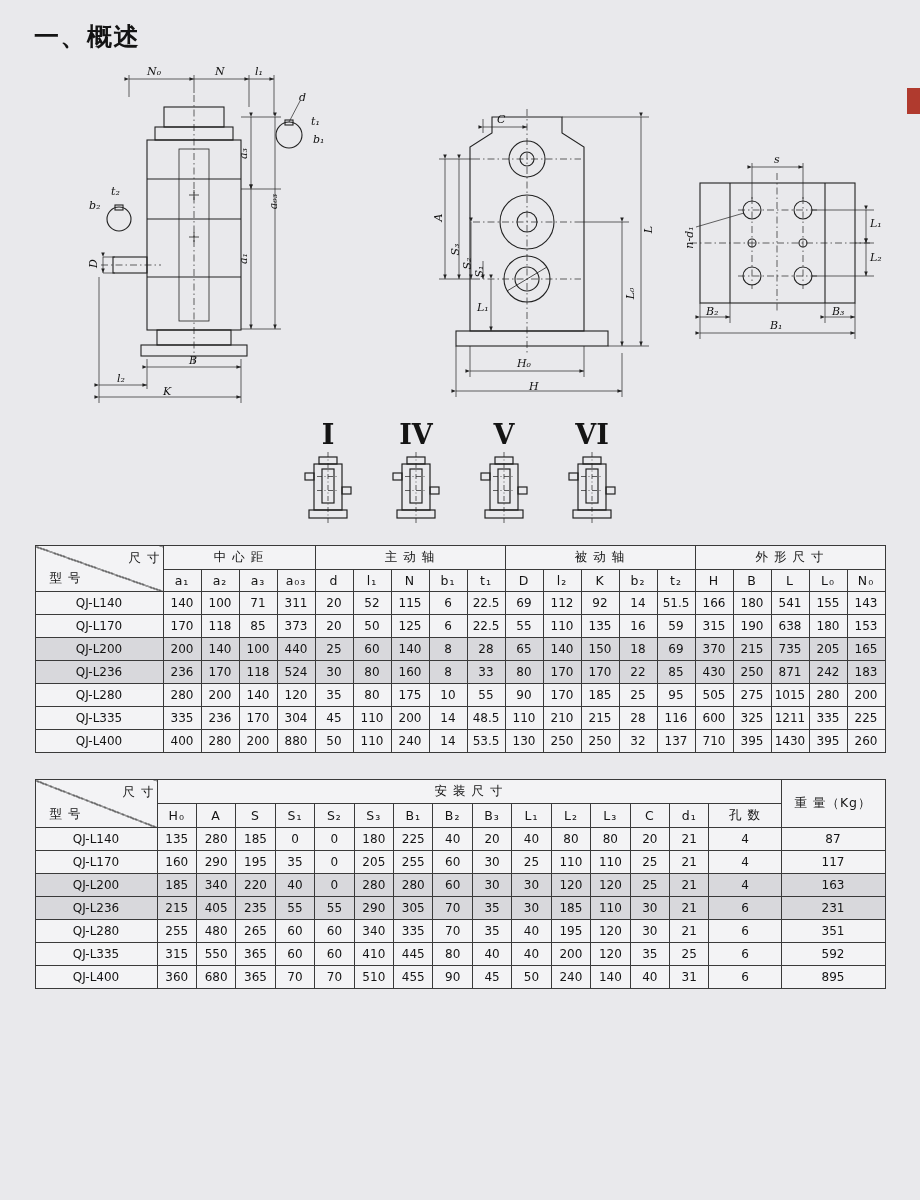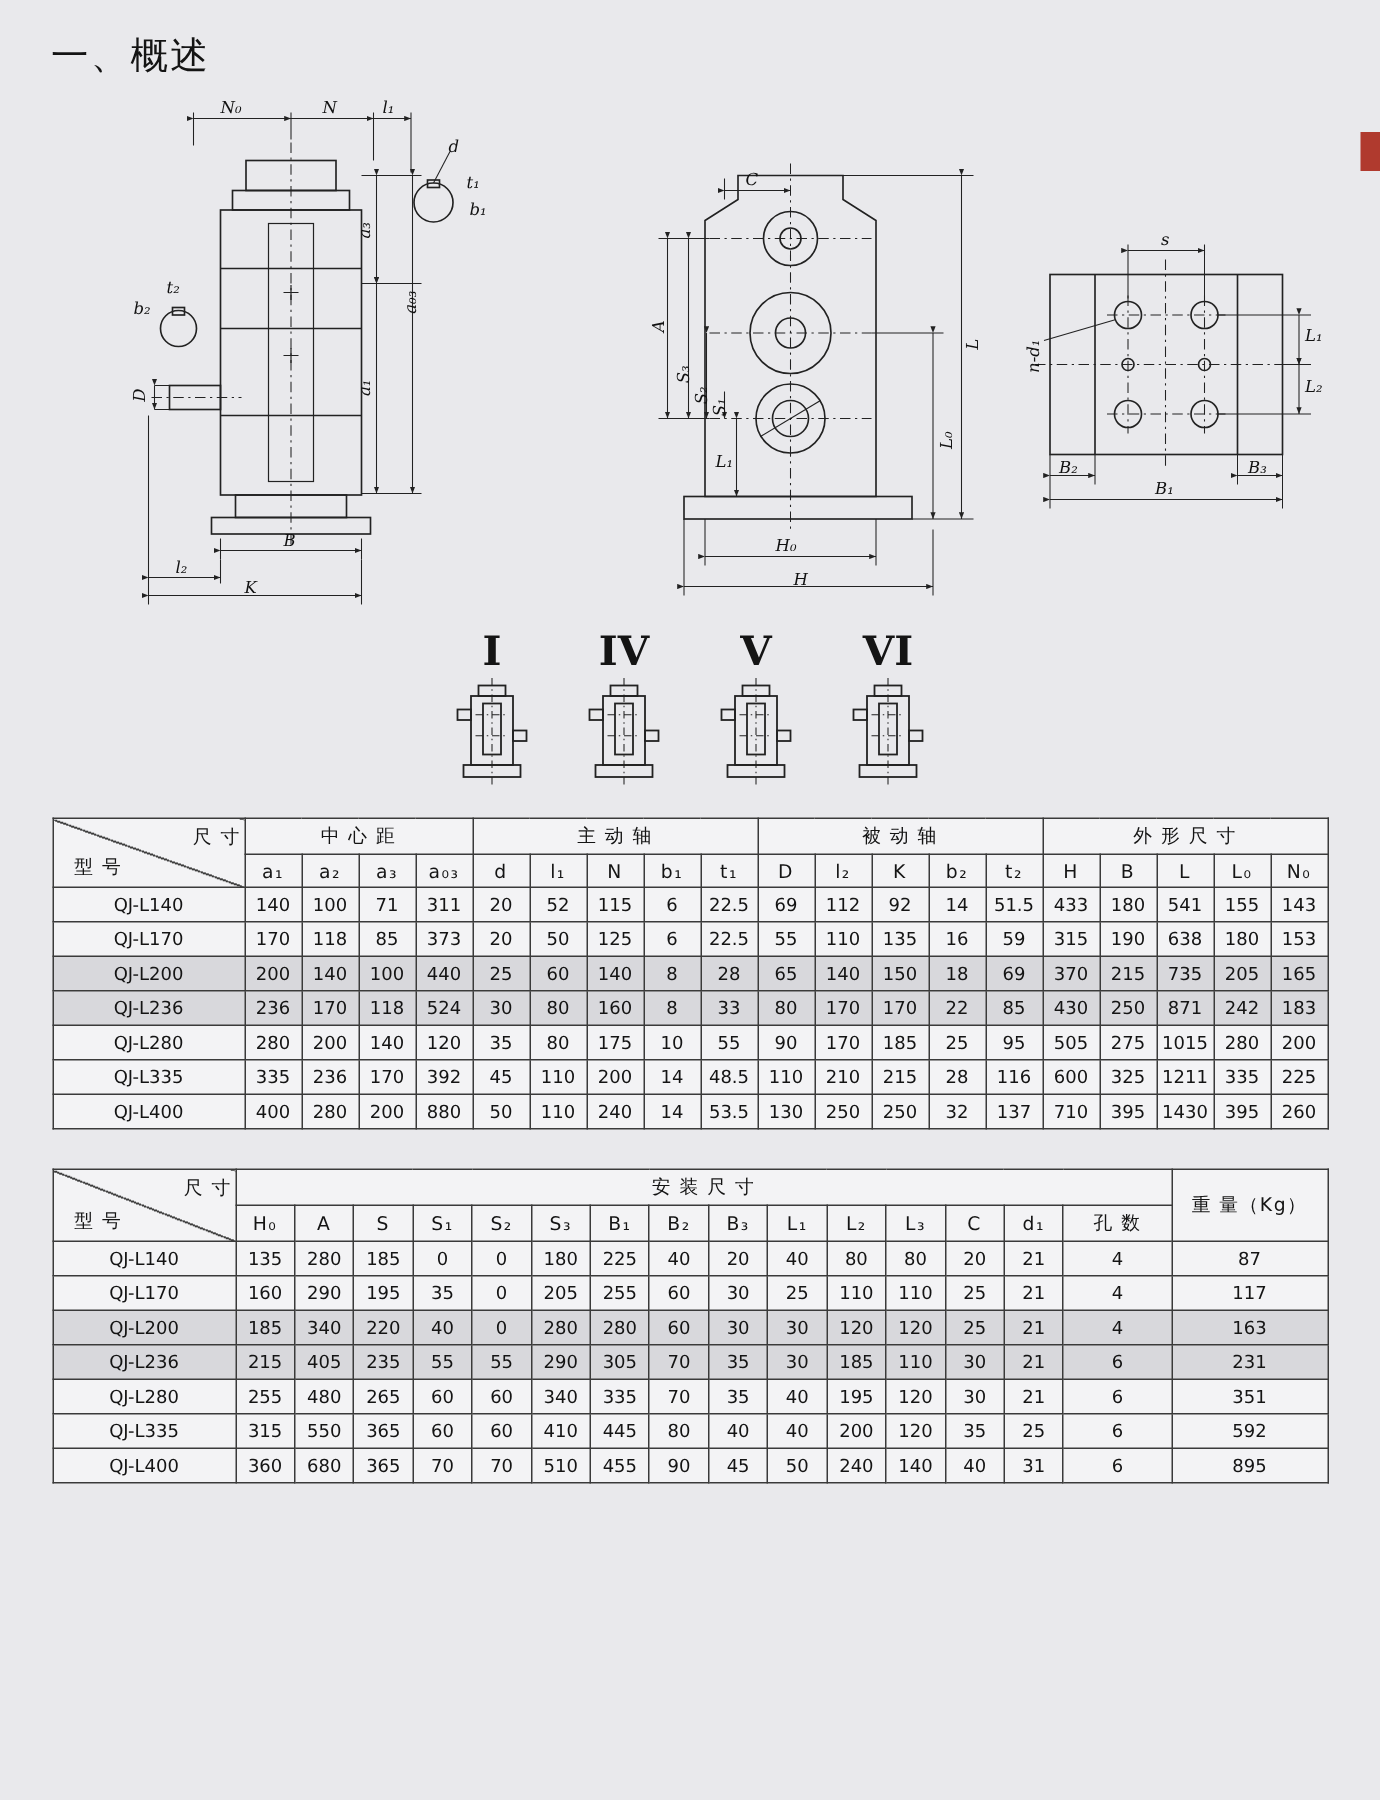--- a/index.html
+++ b/index.html
@@ -1,20 +1,20 @@
 <!DOCTYPE html>
 <html><head>
 <meta charset="utf-8">
 <style>
   *{box-sizing:border-box;margin:0;padding:0}
   html,body{width:920px;background:#e9e9ec}
   body{height:1200px;font-family:"DejaVu Sans","Liberation Sans",sans-serif;color:#141414}
   .page{position:relative;width:920px;height:1200px;padding:16px 34px 8px;overflow:hidden}
   .red-mark{position:absolute;right:0;top:88px;width:13px;height:26px;background:#b03a2e}
-  h1.sec{font-size:25px;font-weight:normal;letter-spacing:1.5px;margin:4px 0 12px}
+  h1.sec{font-size:25px;font-weight:bold;letter-spacing:1.5px;margin:4px 0 12px}
   .body-text{font-size:14.5px;line-height:1.95;text-align:justify;text-indent:2em;margin-bottom:18px}
   .drawing-area{position:relative;height:352px;margin-top:2px}
   .view{position:absolute}
   .view svg{position:absolute;left:0;top:0}
   .dim{position:absolute;font-size:11px;font-style:italic;white-space:nowrap;
        font-family:"DejaVu Serif","Liberation Serif",serif;color:#111}
   .dim.rot{transform:rotate(-90deg)}
   .asm-row{display:flex;justify-content:center;align-items:flex-start;gap:26px;margin:4px auto 14px}
   .asm-item{display:flex;flex-direction:column;align-items:center}
   .asm-num{font-family:"DejaVu Serif","Liberation Serif",serif;font-weight:bold;font-size:27px;line-height:1.05}
@@ -361,21 +361,21 @@
           <td>20</td>
           <td>52</td>
           <td>115</td>
           <td>6</td>
           <td>22.5</td>
           <td>69</td>
           <td>112</td>
           <td>92</td>
           <td>14</td>
           <td>51.5</td>
-          <td>433</td>
+          <td>166</td>
           <td>180</td>
           <td>541</td>
           <td>155</td>
           <td>143</td>
         </tr>
         <tr>
           <td>QJ-L170</td>
           <td>170</td>
           <td>118</td>
           <td>85</td>
@@ -460,21 +460,21 @@
           <td>275</td>
           <td>1015</td>
           <td>280</td>
           <td>200</td>
         </tr>
         <tr>
           <td>QJ-L335</td>
           <td>335</td>
           <td>236</td>
           <td>170</td>
-          <td>392</td>
+          <td>304</td>
           <td>45</td>
           <td>110</td>
           <td>200</td>
           <td>14</td>
           <td>48.5</td>
           <td>110</td>
           <td>210</td>
           <td>215</td>
           <td>28</td>
           <td>116</td>

